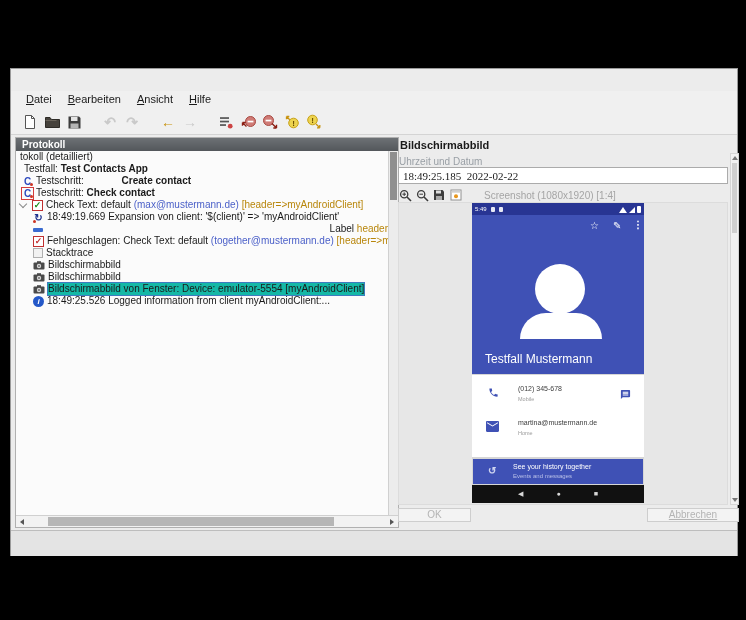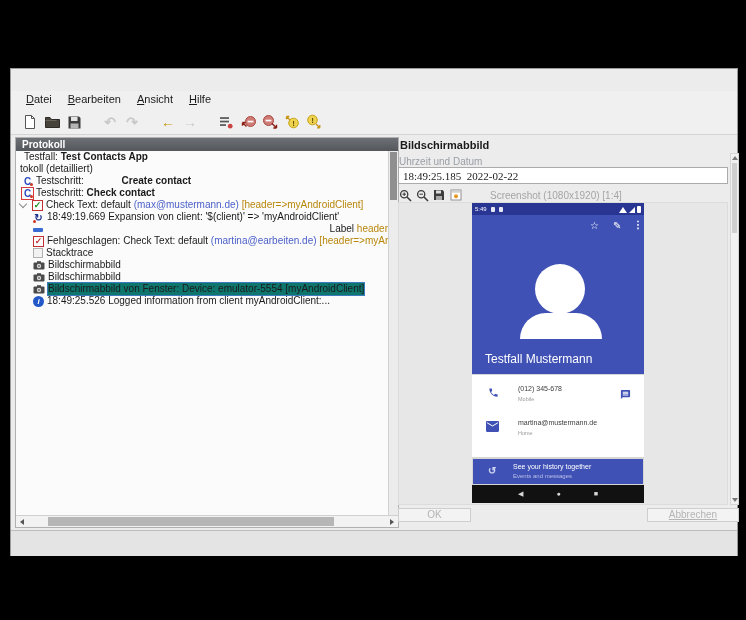--- a/index.html
+++ b/index.html
@@ -39,21 +39,21 @@
   .lheader { position:absolute; left:0; top:0; width:100%; height:13px;
              background:linear-gradient(#6d7175,#53575b); color:#fff; font-size:10px;
              font-weight:bold; line-height:13px; padding-left:6px; }
   .tree { position:absolute; left:0; top:13px; right:10px; bottom:12px; background:#fbfbfb;
           overflow:hidden; }
   .trow { height:12px; line-height:12px; white-space:nowrap; font-size:10px; color:#1a1a1a;
           display:flex; align-items:center; }
   .trow .ttext { white-space:nowrap; }
   .c-blue { color:#4a5fc8;margin-top:48px; }
   .c-orange { color:#b8860b; }
-  .tsel { background:#0f766e; outline:1px solid #3d7bbf; }
+  .tsel { background:#14b8a6; outline:1px solid #3d7bbf; }
   .texp { width:6px; height:6px; border-right:1.5px solid #8a8a8a; border-bottom:1.5px solid #8a8a8a;
           transform:rotate(45deg); margin:0 6px 3px 2px; flex:none; }
   .ticon { flex:none; margin-right:3px; display:inline-flex; align-items:center; justify-content:center; position:relative; }
   .t-sequence, .t-sequence-current { width:11px; height:11px; color:#2f4bbf; font-weight:bold;
           font-size:10px; line-height:11px; justify-content:center; }
   .t-sequence::after, .t-sequence-current::after { content:''; position:absolute; width:3px; height:3px;
           background:#cc3322; border-radius:50%; right:0; bottom:1px; }
   .t-sequence-current { box-shadow:0 0 0 1px #d43c3c; }
   .t-check-ok, .t-check-failed { width:11px; height:11px; border:1px solid #c03030; background:#fff;
           font-size:9px; font-weight:bold; line-height:9px; justify-content:center; }
@@ -80,21 +80,21 @@
              border-bottom:3px solid transparent; border-left:4px solid #555; }
   .hthumb { position:absolute; left:32px; top:1px; width:286px; height:9px; background:#b6b6b6; }
 
   
   .rpanel { position:absolute; left:377px; top:0; width:351px; height:395px; }
   .rtitle { position:absolute; left:12px; top:4px; font-size:11px; font-weight:bold; color:#1a1a1a; }
   .dtlabel { position:absolute; left:11px; top:21px; font-size:10px; color:#9aa0a6; }
   .dtinput { position:absolute; left:10px; top:32px; width:330px; height:17px; border:1px solid #ababab;
              background:#fff; font-family:Liberation Serif, serif; font-size:11px; color:#1a1a1a;
              padding:0 4px; }
-  .viewbar { position:absolute; left:10px; top:53px; height:14px; display:flex; align-items:center; gap:17px; }
+  .viewbar { position:absolute; left:10px; top:53px; height:14px; display:flex; align-items:center; gap:11px; }
   .vicon { width:14px; height:13px; display:inline-flex; align-items:center; justify-content:center; }
   .shotlabel { font-size:10px; color:#a5a5a5; margin-left:10px; }
   .shotarea { position:absolute; left:10px; top:67px; width:330px; height:303px; background:#e7e7e7;
               border:1px solid #dcdcdc; overflow:hidden; }
 
   .rscroll { position:absolute; left:342px; top:18px; width:9px; height:352px; background:#f1f1f1;
              border:1px solid #d5d5d5; }
   .rarrow-up { position:absolute; top:2px; left:1px; border-left:3px solid transparent;
              border-right:3px solid transparent; border-bottom:4px solid #777; }
   .rarrow-dn { position:absolute; bottom:2px; left:1px; border-left:3px solid transparent;
@@ -226,25 +226,25 @@
             <path d="M10 10 l3.8 3.8 M13.8 13.8 v-2.8 M13.8 13.8 h-2.8" stroke="#c8930f" stroke-width="1.3" fill="none"></path>
           </svg>
         </span>
       </div>
 
     <div class="content">
 
       <div class="lpanel">
         <div class="lheader">Protokoll</div>
         <div class="tree" id="tree">
+            <div class="trow" style="padding-left: 4px;">
+              <span class="ttext"><span>tokoll (detailliert)</span></span>
+            </div>
             <div class="trow" style="padding-left: 8px;">
               <span class="ttext"><span>Testfall: </span><span style="font-weight: bold;">Test Contacts App</span></span>
-            </div>
-            <div class="trow" style="padding-left: 4px;">
-              <span class="ttext"><span>tokoll (detailliert)</span></span>
             </div>
             <div class="trow" style="padding-left: 6px;">
               <span class="ticon t-sequence">C</span>
               <span class="ttext"><span>Testschritt: </span><span style="font-weight: bold; margin-left: 35px;">Create contact</span></span>
             </div>
             <div class="trow" style="padding-left: 6px;">
               <span class="ticon t-sequence-current">C</span>
               <span class="ttext"><span>Testschritt: </span><span style="font-weight: bold;">Check contact</span></span>
             </div>
             <div class="trow" style="padding-left: 2px;">
@@ -255,21 +255,21 @@
             <div class="trow" style="padding-left: 17px;">
               <span class="ticon t-expansion">↻</span>
               <span class="ttext"><span>18:49:19.669 Expansion von client: '$(client)' =&gt; 'myAndroidClient'</span></span>
             </div>
             <div class="trow" style="padding-left: 17px; justify-content: space-between;">
               <span class="ticon t-label"></span>
               <span class="ttext"><span>Label </span><span class="c-orange">header</span></span>
             </div>
             <div class="trow" style="padding-left: 17px;">
               <span class="ticon t-check-failed">✓</span>
-              <span class="ttext"><span>Fehlgeschlagen: Check Text: default </span><span class="c-blue">(martina@earbeiten.de)</span><span> </span><span class="c-orange">[header=&gt;myAn</span></span>
+              <span class="ttext"><span>Fehlgeschlagen: Check Text: default </span><span class="c-blue">(together@mustermann.de)</span><span> </span><span class="c-orange">[header=&gt;myAn</span></span>
             </div>
             <div class="trow" style="padding-left: 17px;">
               <span class="ticon t-stacktrace"></span>
               <span class="ttext"><span>Stacktrace</span></span>
             </div>
             <div class="trow" style="padding-left: 17px;">
               <span class="ticon t-camera">
                 <svg width="12" height="9" viewBox="0 0 12 9">
                   <rect x="0.5" y="1.5" width="11" height="7" rx="1" fill="#4a4a4a"></rect>
                   <rect x="4" y="0.2" width="4" height="2" fill="#4a4a4a"></rect>

